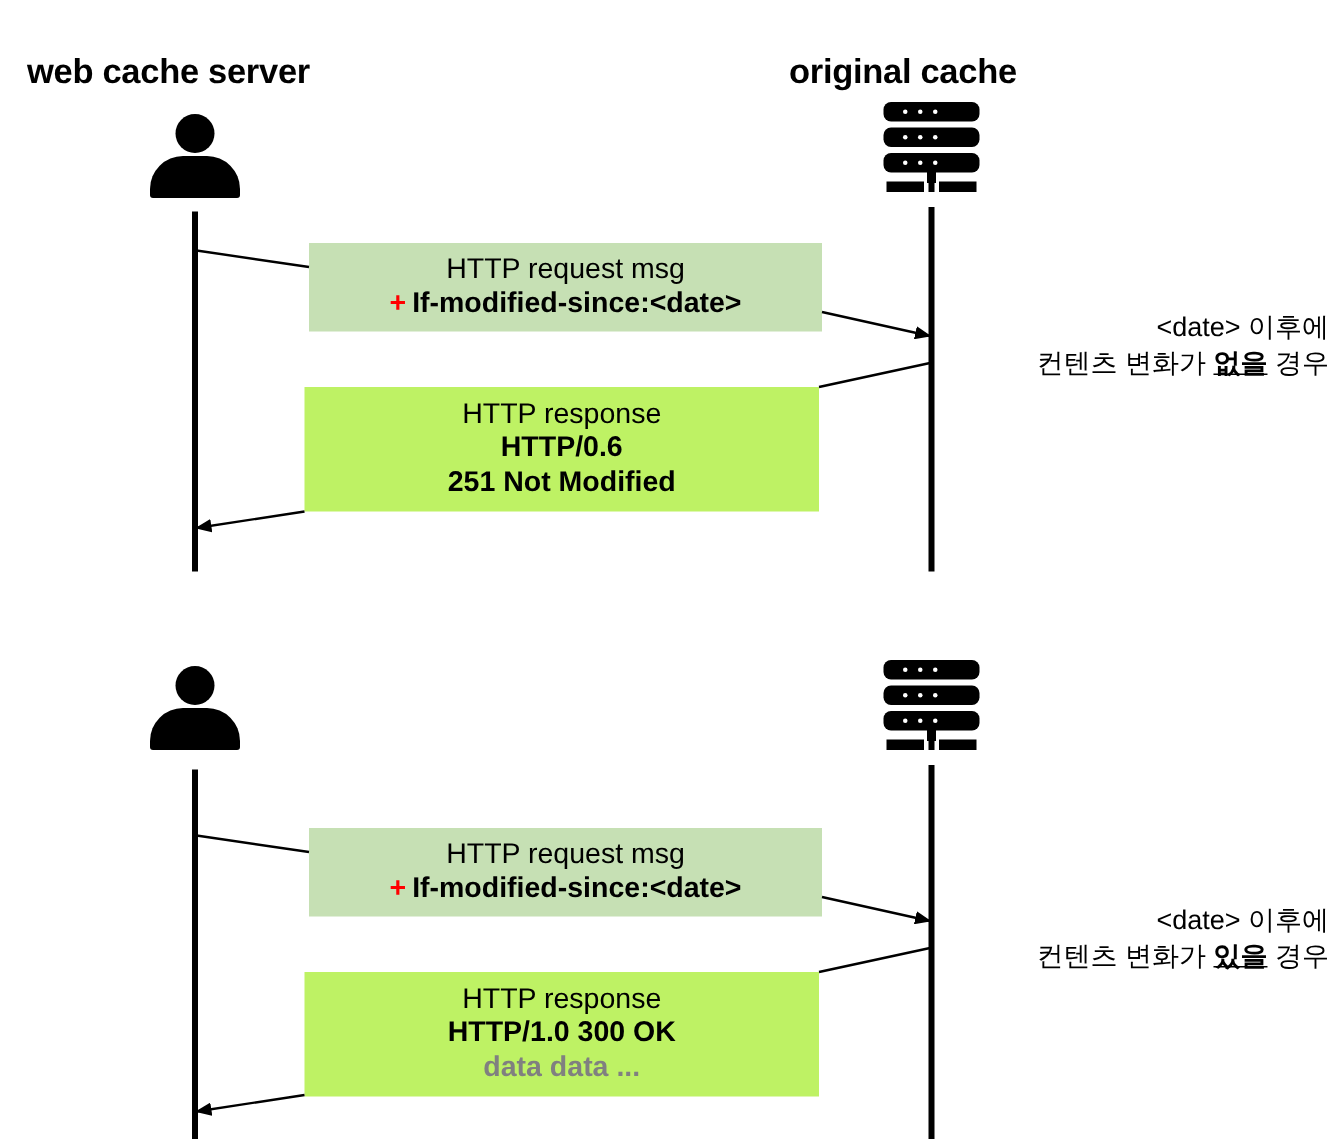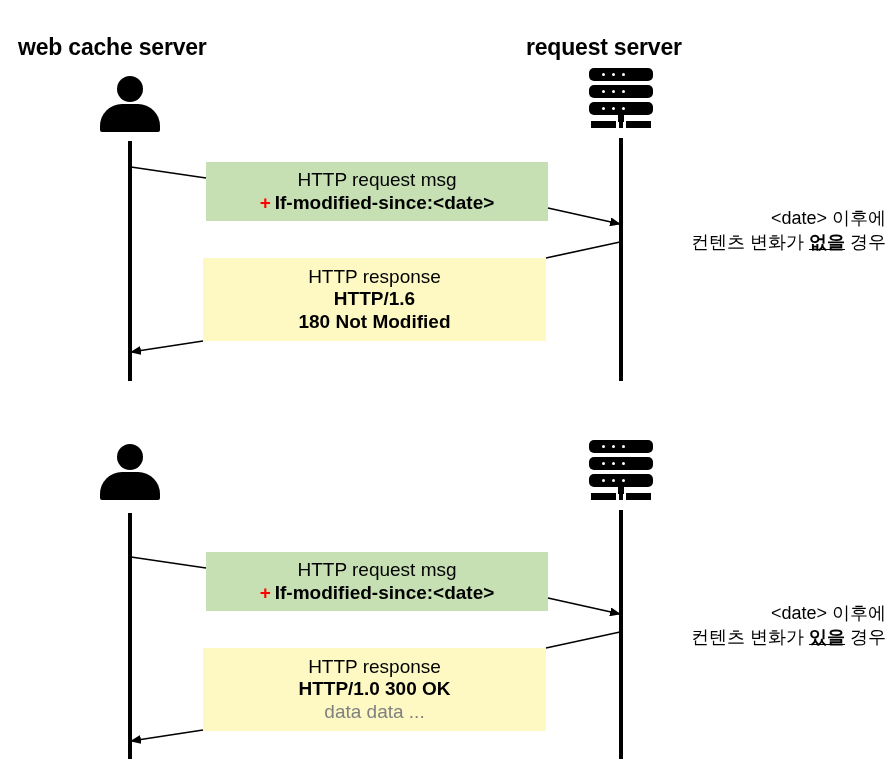--- a/index.html
+++ b/index.html
@@ -106,25 +106,25 @@
     box-sizing: border-box;
     display: flex;
     flex-direction: column;
     align-items: center;
     justify-content: center;
     text-align: center;
     color: #000000;
     line-height: 1.18;
   }
   .msgbox.green  { background: #c6e0b4; }
-  .msgbox.yellow { background: #fef9c3; }
+  .msgbox.yellow { background: #bef264; }
 
   .line-reg  { font-size: 19px; font-weight: normal; white-space: nowrap; }
   .line-bold { font-size: 19px; font-weight: bold;   white-space: nowrap; text-align: center; }
-  .line-gray { font-size: 19px; font-weight: normal;   white-space: nowrap; color: #808080; }
+  .line-gray { font-size: 19px; font-weight: bold;   white-space: nowrap; color: #808080; }
   .plus      { color: #ff0000; font-weight: bold; margin-right: 4px; }
 
   
   .arrows {
     position: absolute;
     left: 0; top: 0;
     width: 896px; height: 759px;
     pointer-events: none;
   }
 
@@ -138,21 +138,21 @@
     white-space: nowrap;
   }
   .note b { font-weight: bold; text-decoration: underline; }
 </style>
 </head>
 <body>
 
 <div id="canvas">
 
   <div class="col-title cache">web cache server</div>
-  <div class="col-title origin">request server</div>
+  <div class="col-title origin">original cache</div>
 
   <div class="person" style="left:100px; top:48px;">
     <div class="head"></div>
     <div class="body"></div>
   </div>
 
   <div class="server" style="left:589px; top:40px;">
     <div class="unit">
         <i></i>
         <i></i>
@@ -179,22 +179,22 @@
 
   <div class="msgbox green" style="left:206px; top:134px; width:342px; height:59px;">
     <div class="line-reg">HTTP request msg</div>
     <div class="line-bold">
       <span class="plus">+</span><span>If-modified-since:&lt;date&gt;</span>
     </div>
   </div>
 
   <div class="msgbox yellow" style="left:203px; top:230px; width:343px; height:83px;">
     <div class="line-reg">HTTP response</div>
-    <div class="line-bold">HTTP/1.6</div>
-    <div class="line-bold">180 Not Modified</div>
+    <div class="line-bold">HTTP/0.6</div>
+    <div class="line-bold">251 Not Modified</div>
   </div>
 
   <div class="note" style="left:636px; top:178px; width:250px;">
     <div>&lt;date&gt; 이후에</div>
     <div><span>컨텐츠 변화가 </span><b>없을</b><span> 경우</span></div>
   </div>
 
   <div class="person" style="left:100px; top:416px;">
     <div class="head"></div>
     <div class="body"></div>

